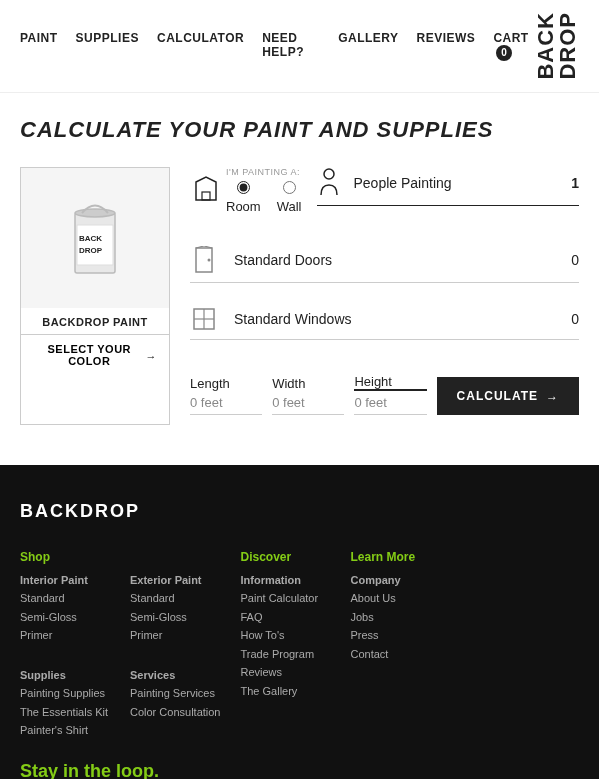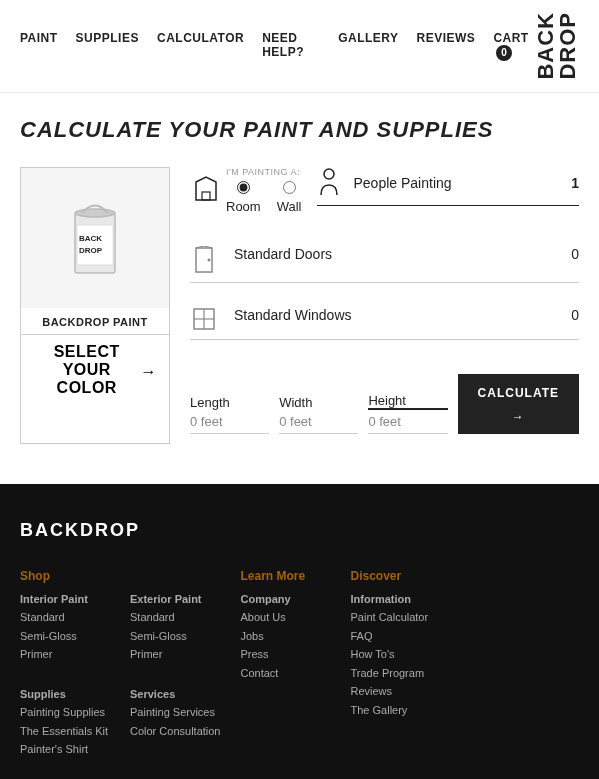--- a/index.html
+++ b/index.html
@@ -37,21 +37,21 @@
     .paint-can-image {
       width: 100%; height: 140px; display: flex; align-items: center; justify-content: center;
       background: #f5f5f5;
     }
     .can-label {
       font-size: 11px; font-weight: 700; letter-spacing: 0.5px; padding: 8px 0 6px;
       text-align: center;
     }
     .select-color-btn {
       width: 100%; border: none; border-top: 1.5px solid #ccc;
-      background: #fff; padding: 8px 12px; font-size: 16px; font-weight: 600;
+      background: #fff; padding: 8px 12px; font-size: 11px; font-weight: 600;
       letter-spacing: 0.5px; cursor: pointer; display: flex; justify-content: space-between;
       align-items: center;
     }
 
     
     .right-panel { flex: 1; display: flex; flex-direction: column; gap: 0; }
     .painting-type-label { font-size: 9px; color: #999; letter-spacing: 0.5px; margin-bottom: 4px; }
     .painting-type-options { display: flex; gap: 16px; align-items: center; }
     .radio-label { display: flex; align-items: center; gap: 5px; font-size: 13px; cursor: pointer; flex-direction: column; }
     .radio-label input[type=radio] { accent-color: #222; }
@@ -59,48 +59,48 @@
     
     .people-painting-row {
       display: flex; align-items: center; gap: 12px; border-bottom: 1.5px solid #222;
       padding-bottom: 6px; margin-bottom: 20px;
     }
     .people-label { flex: 1; font-size: 14px; }
     .people-count { font-size: 14px; font-weight: 600; }
 
     
     .item-row {
-      display: flex; gap: 16px;
+      display: flex; align-items: center; gap: 16px;
       border-bottom: 1.5px solid #ccc; padding-bottom: 8px; margin-bottom: 24px;
     }
     .item-icon { width: 28px; display: flex; align-items: center; justify-content: center; }
     .item-label { flex: 1; font-size: 14px; }
     .item-count { font-size: 14px; }
 
     
     .dimensions-section { display: flex; align-items: flex-end; gap: 10px; margin-top: 10px; padding: 0 0 10px; }
     .dim-field { display: flex; flex-direction: column; border-bottom: 1.5px solid #ccc; padding-bottom: 4px; flex: 1; }
     .dim-label { font-size: 13px; font-weight: 400; margin-bottom: 4px; }
     .dim-label.highlight { color: #222; border-bottom: 2px solid #222; }
     .dim-value { font-size: 13px; color: #888; }
 
     .calculate-btn {
       background: #222; color: #fff; border: none; padding: 12px 20px;
       font-size: 12px; font-weight: 700; letter-spacing: 1px; cursor: pointer;
-      display: flex; align-items: center; gap: 8px; white-space: nowrap; flex-direction: column;
+      display: flex; align-items: center; gap: 8px; white-space: nowrap;
     }
 
     
     footer {
       background: #111; color: #fff; margin-top: 40px; padding: 36px 20px 20px;
     }
     .footer-logo { font-size: 18px; font-weight: 900; letter-spacing: 2px; margin-bottom: 28px; }
     .footer-columns { display: flex; gap: 20px; flex-wrap: wrap; margin-bottom: 24px; }
     .footer-col { min-width: 90px; }
-    .footer-col h4 { font-size: 12px; font-weight: 700; margin-bottom: 8px; color: #a16207; }
+    .footer-col h4 { font-size: 12px; font-weight: 700; margin-bottom: 8px; color: #84cc16; }
     .footer-col a, .footer-col p {
       display: block; font-size: 11px; color: #aaa; text-decoration: none;
       margin-bottom: 2px; line-height: 1.5;
     }
     .stay-col { flex: 1; min-width: 160px; }
     .stay-col h4 { font-size: 18px; font-weight: 700; margin-bottom: 8px; }
 
     
     svg { display: block; }
   </style>
@@ -261,39 +261,39 @@
       <a>Standard</a>
       <a>Semi-Gloss</a>
       <a>Primer</a>
       <br>
       <p style="margin-top:6px;"><strong>Services</strong></p>
       <a>Painting Services</a>
       <a>Color Consultation</a>
     </div>
 
     <div class="footer-col">
-      <h4>Learn More</h4>
-      <p><strong>Company</strong></p>
-      <a>About Us</a>
-      <a>Jobs</a>
-      <a>Press</a>
-      <a>Contact</a>
-    </div>
-
-    <div class="footer-col">
       <h4>Discover</h4>
       <p><strong>Information</strong></p>
       <a>Paint Calculator</a>
       <a>FAQ</a>
       <a>How To's</a>
       <a>Trade Program</a>
       <a>Reviews</a>
       <a>The Gallery</a>
     </div>
 
+    <div class="footer-col">
+      <h4>Learn More</h4>
+      <p><strong>Company</strong></p>
+      <a>About Us</a>
+      <a>Jobs</a>
+      <a>Press</a>
+      <a>Contact</a>
+    </div>
+
     <div class="stay-col footer-col">
       <h4>Stay in the loop.</h4>
 
     </div>
 
   </div>
 
 </footer>
 
 </body></html>

